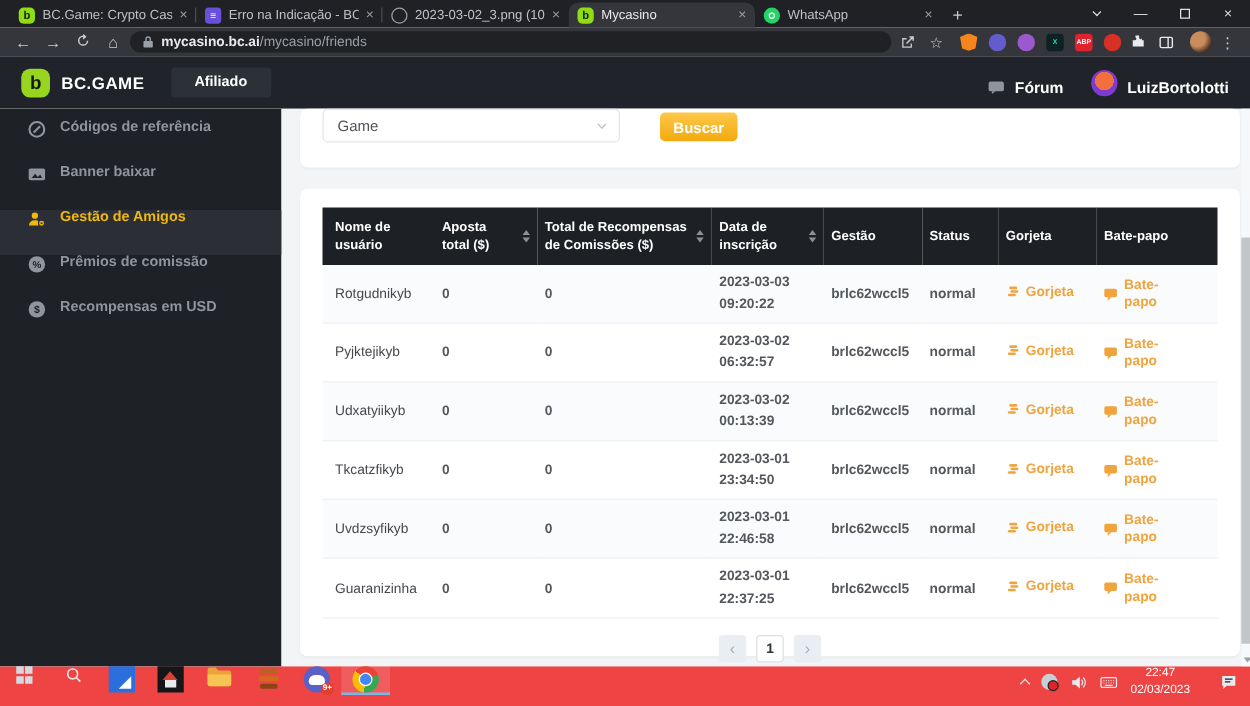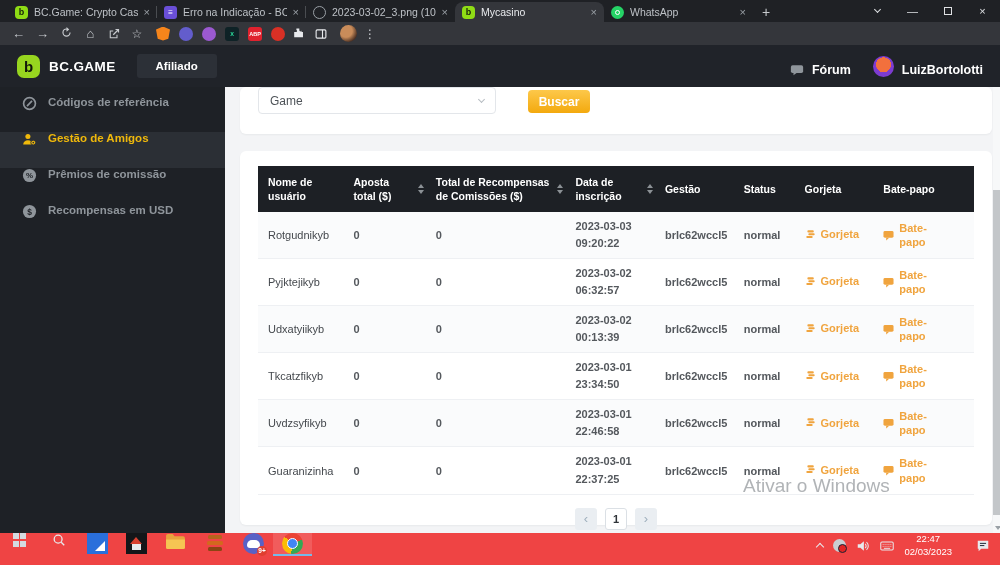--- a/index.html
+++ b/index.html
@@ -168,20 +168,26 @@
 
   <div class="toolbar">
     <span class="navic">←</span>
     <span class="navic">→</span>
     <span class="navic">
       <svg width="11" height="11" viewBox="0 0 16 16">
           <path d="M8 2a6 6 0 1 0 6 6h-1.7A4.3 4.3 0 1 1 8 3.7V7l4-3.5L8 0z" fill="#c8cbcf"></path>
         </svg>
     </span>
     <span class="navic">⌂</span>
+    <div class="urlpill">
+      <svg width="9" height="11" viewBox="0 0 12 14">
+          <path d="M3 6V4a3 3 0 0 1 6 0v2h1a1 1 0 0 1 1 1v5a1 1 0 0 1-1 1H2a1 1 0 0 1-1-1V7a1 1 0 0 1 1-1zm1.5 0h3V4a1.5 1.5 0 0 0-3 0z" fill="#9aa0a6"></path>
+        </svg>
+      <span><span class="url-domain">mycasino.bc.ai</span><span class="url-path">/mycasino/friends</span></span>
+    </div>
     <span class="tbic">
       <svg width="12" height="12" viewBox="0 0 16 16">
           <path d="M10 2h4v4m0-4L7 9" stroke="#c8cbcf" stroke-width="1.6" fill="none"></path>
           <path d="M12 9v4H3V4h4" stroke="#c8cbcf" stroke-width="1.4" fill="none"></path>
         </svg>
     </span>
     <span class="tbic">☆</span>
     <div class="extrow">
         <span class="ext fox" style="background: rgb(246, 133, 27);"></span>
         <span class="ext circle" style="background: rgb(99, 93, 204);"></span>
@@ -227,20 +233,29 @@
     <aside class="sidebar">
       <div class="snav">
         <div class="sitem">
           <span class="sicon">
             <svg viewBox="0 0 16 16">
                 <circle cx="8" cy="8" r="6.3" fill="none" stroke="currentColor" stroke-width="1.8"></circle>
                 <path d="M5.3 10.7l5.4-5.4" stroke="currentColor" stroke-width="1.8"></path>
               </svg>
           </span>
           <span>Códigos de referência</span>
+        </div>
+        <div class="sitem">
+          <span class="sicon">
+            <svg viewBox="0 0 16 16">
+                <rect x="1" y="3" width="14" height="10" rx="1.5" fill="currentColor"></rect>
+                <path d="M3.5 11l3-3.5 2.3 2.7 2-2 1.7 2.8z" fill="#1e2126"></path>
+              </svg>
+          </span>
+          <span>Banner baixar</span>
         </div>
         <div class="sitem active">
           <span class="sicon">
             <svg viewBox="0 0 16 16">
                 <circle cx="6.3" cy="4.8" r="2.7" fill="currentColor"></circle>
                 <path d="M1.3 13.3c0-2.9 2.2-4.6 5-4.6s5 1.7 5 4.6z" fill="currentColor"></path>
                 <circle cx="12" cy="11.3" r="2.6" fill="currentColor" stroke="#2b2f35" stroke-width="1"></circle>
                 <circle cx="12" cy="11.3" r="0.9" fill="#2b2f35"></circle>
               </svg>
           </span>
@@ -494,21 +509,20 @@
             </tbody>
         </table>
         <div class="pagination">
           <span class="pbtn">‹</span>
           <span class="pbtn pcur">1</span>
           <span class="pbtn">›</span>
         </div>
       </div>
 
       <div class="watermark">
-        <div class="w1">Ativar o Windows</div>
       </div>
     </main>
 
     <div class="pscroll">
       <div class="pthumb"></div>
       <div class="parrow"></div>
     </div>
   </div>
 
   <div class="taskbar">

